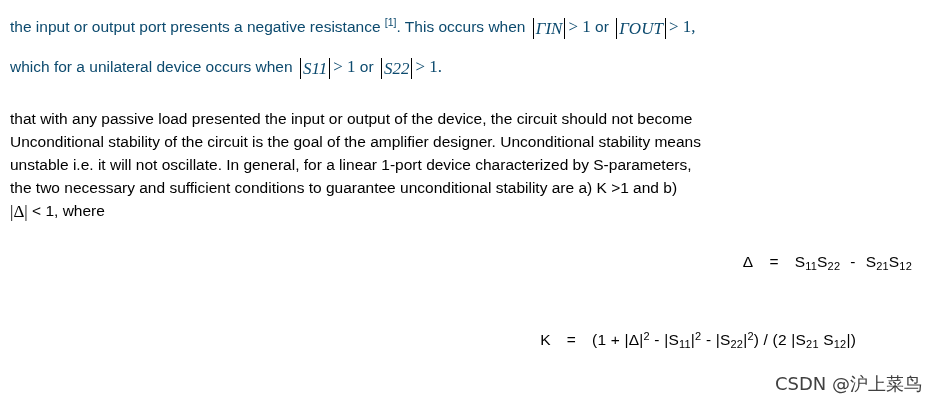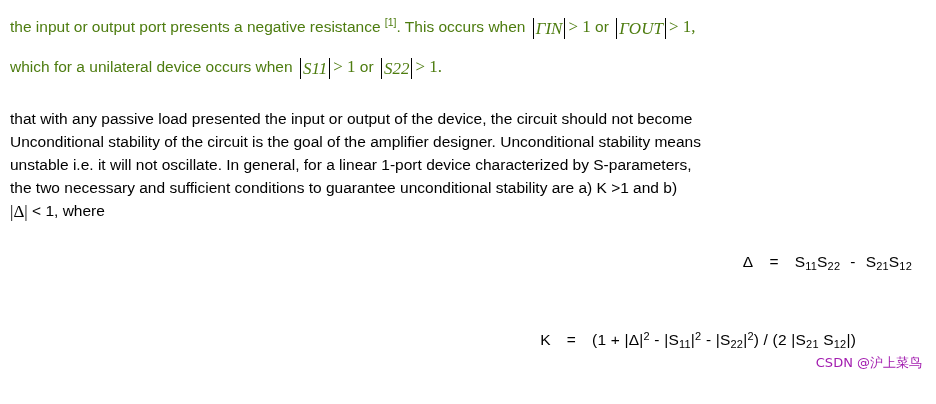--- a/index.html
+++ b/index.html
@@ -18,21 +18,21 @@
   .page {
     position: relative;
     width: 936px;
     height: 404px;
     box-sizing: border-box;
     padding: 8px 10px 0 10px;
   }
   .para {
     font-size: 15.5px;
     line-height: 24px;
-    color: #4d7c0f;
+    color: #0c4a6e;
   }
   .para-1 {
     margin: 0;
     padding-top: 2px;
   }
   .line {
     display: block;
     white-space: nowrap;
   }
   .line2 {
@@ -122,23 +122,23 @@
     display: inline-block;
     width: 10px;
   }
   .sp-wide {
     display: inline-block;
     width: 16px;
   }
   .watermark {
     position: absolute;
     right: 14px;
-    bottom: 32px;
-    font-size: 13px;
-    color: #a21caf;
+    bottom: 8px;
+    font-size: 18px;
+    color: #404040;
     font-family: "DejaVu Sans", sans-serif;
     white-space: nowrap;
   }
 </style>
 </head>
 <body>
 
 <div class="page">
 
   <div class="para para-1">

